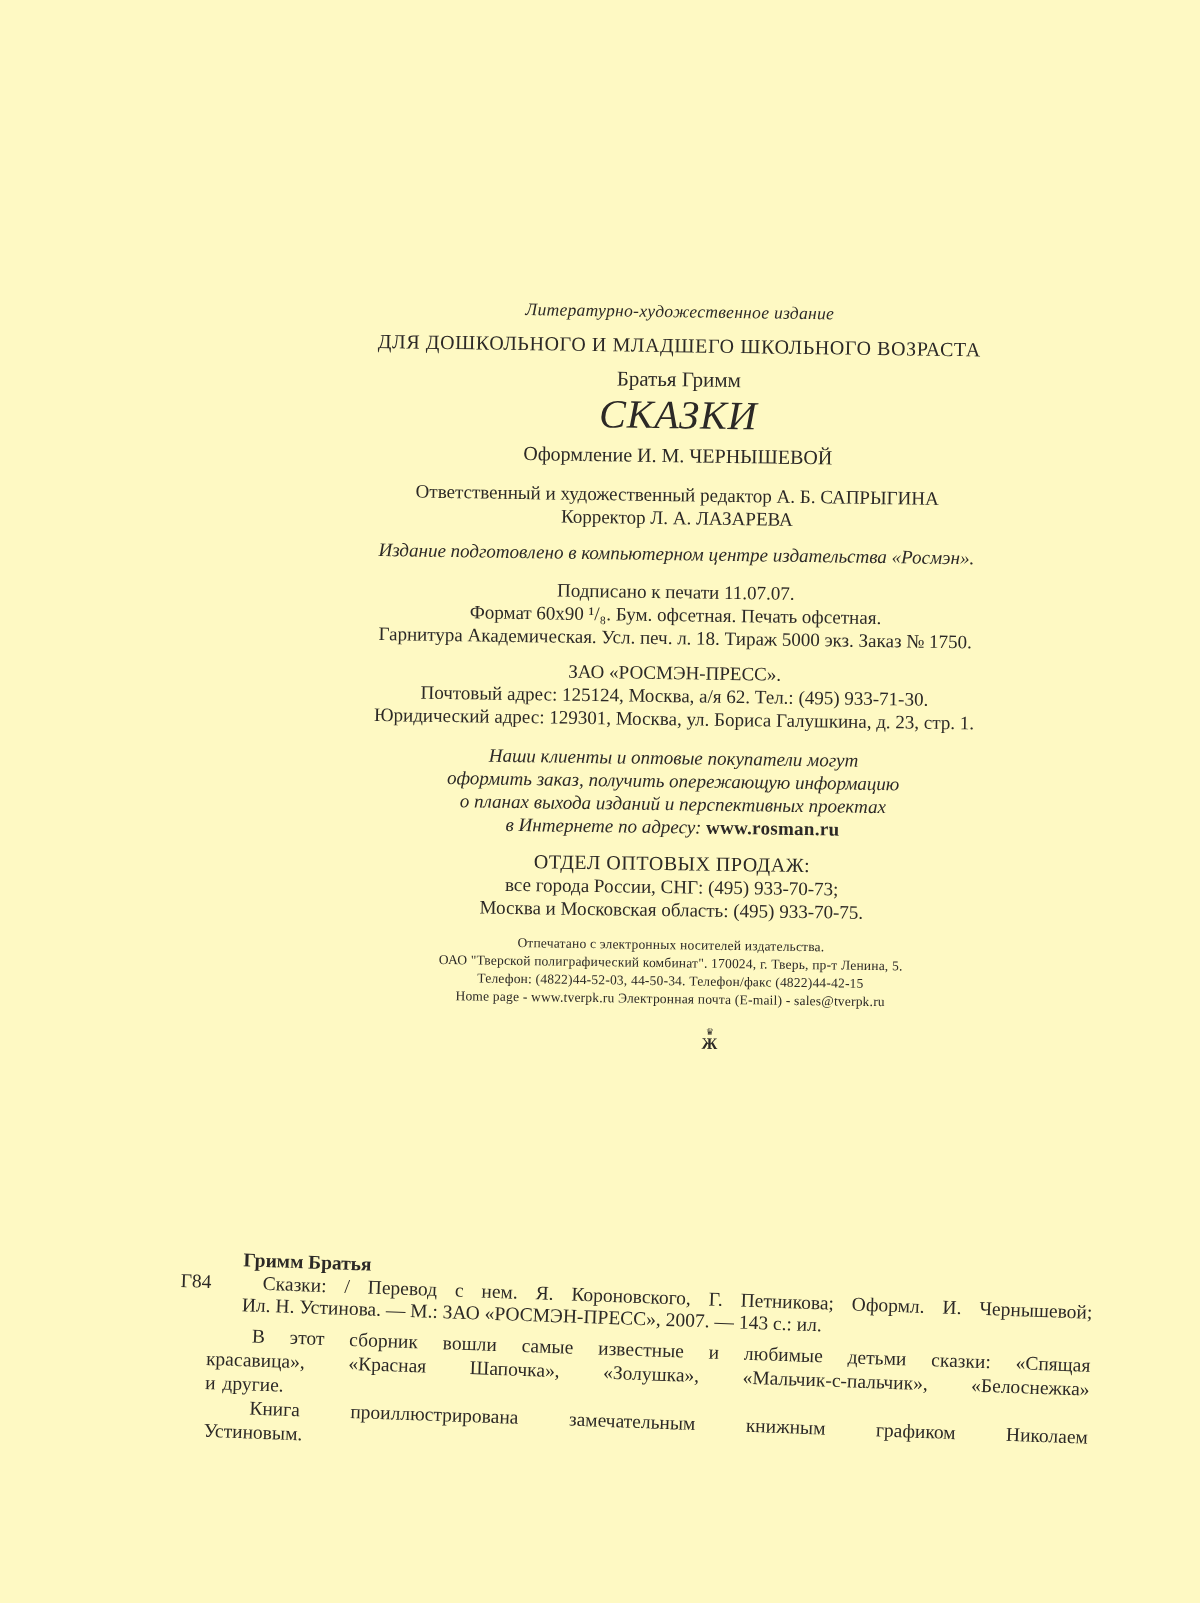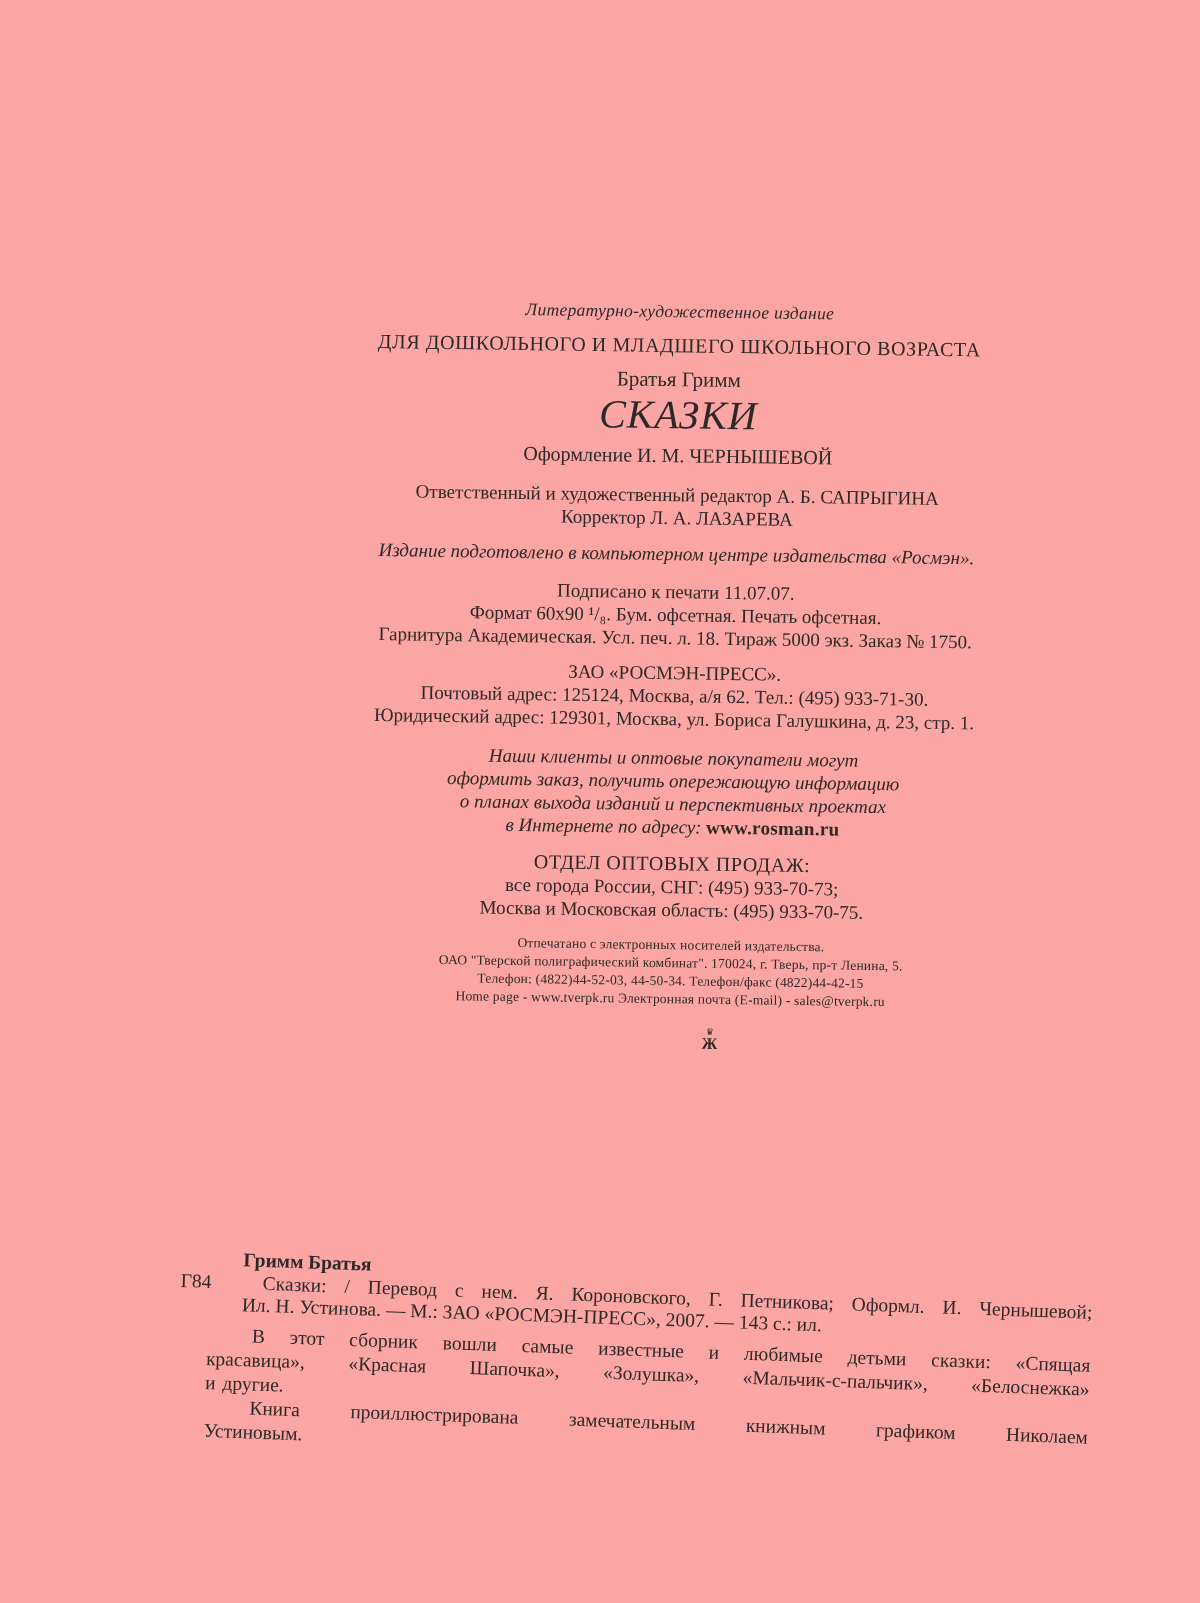--- a/index.html
+++ b/index.html
@@ -1,20 +1,20 @@
 <!DOCTYPE html>
 <html><head>
 <meta charset="utf-8">
 <style>
   html, body { margin: 0; padding: 0; background: #ffffff; }
   .page {
     position: relative;
     width: 1200px;
     height: 1603px;
-    background: #fca5a5;
+    background: #fef9c3;
     overflow: hidden;
     font-family: "Liberation Serif", "DejaVu Serif", serif;
     color: #2c2926;
   }
   
   .colophon {
     position: absolute;
     top: 293px;
     left: 160px;
     width: 1040px;

